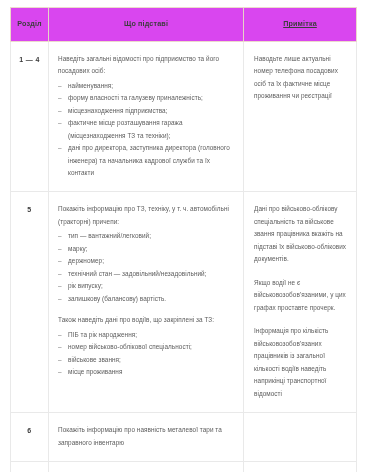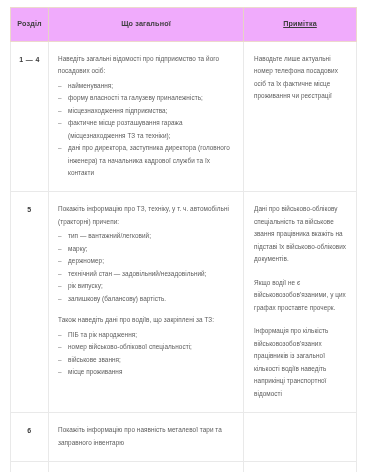--- a/index.html
+++ b/index.html
@@ -29,21 +29,21 @@
     table-layout: fixed;
     width: 346px;
     background: #ffffff;
   }
 
   table.guide-table col.col-section { width: 38px; }
   table.guide-table col.col-what    { width: 195px; }
   table.guide-table col.col-note    { width: 113px; }
 
   thead th {
-    background: #f0abfc;
+    background: #d946ef;
     border: 1px solid #ecd9cc;
     border-left: none;
     border-right: none;
     font-size: 7.2px;
     font-weight: bold;
     color: #3d3d3d;
     letter-spacing: 0.15px;
     padding: 12px 6px 12px 6px;
     text-align: center;
     vertical-align: middle;
@@ -125,21 +125,21 @@
 <div class="page">
   <table class="guide-table">
     <colgroup>
       <col class="col-section">
       <col class="col-what">
       <col class="col-note">
     </colgroup>
     <thead>
       <tr>
         <th class="th-section">Розділ</th>
-        <th class="divider-left">Що загальної</th>
+        <th class="divider-left">Що підставі</th>
         <th class="th-note divider-left">Примітка</th>
       </tr>
     </thead>
     <tbody id="table-body">
         <tr>
           <td class="cell-section">1 — 4</td>
           <td class="cell-what">
             <div class="para">Наведіть загальні відомості про підприємство та його посадових осіб:</div>
             <ul class="dashlist">
               <li><span class="dash">–</span><span>найменування;</span></li>

